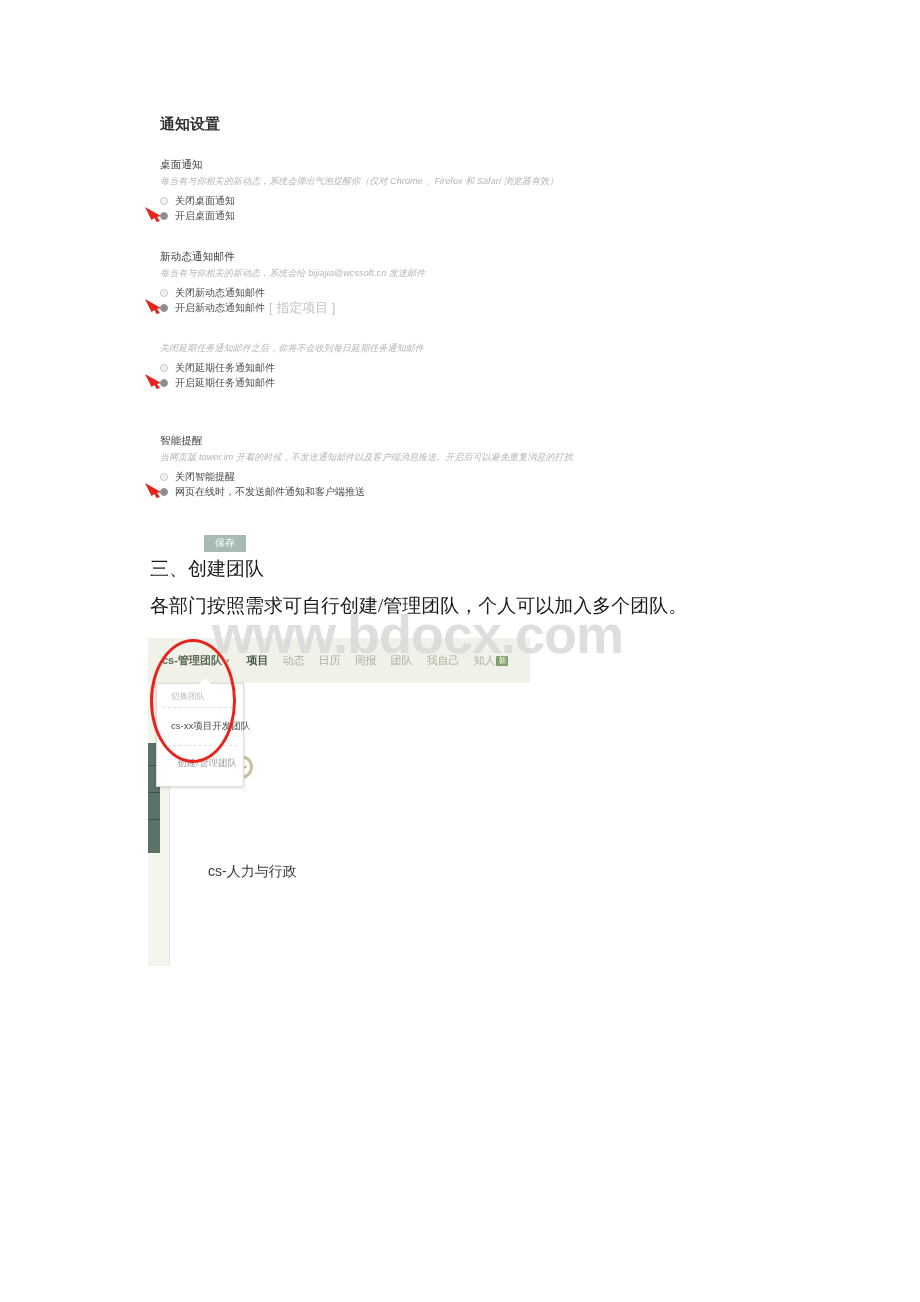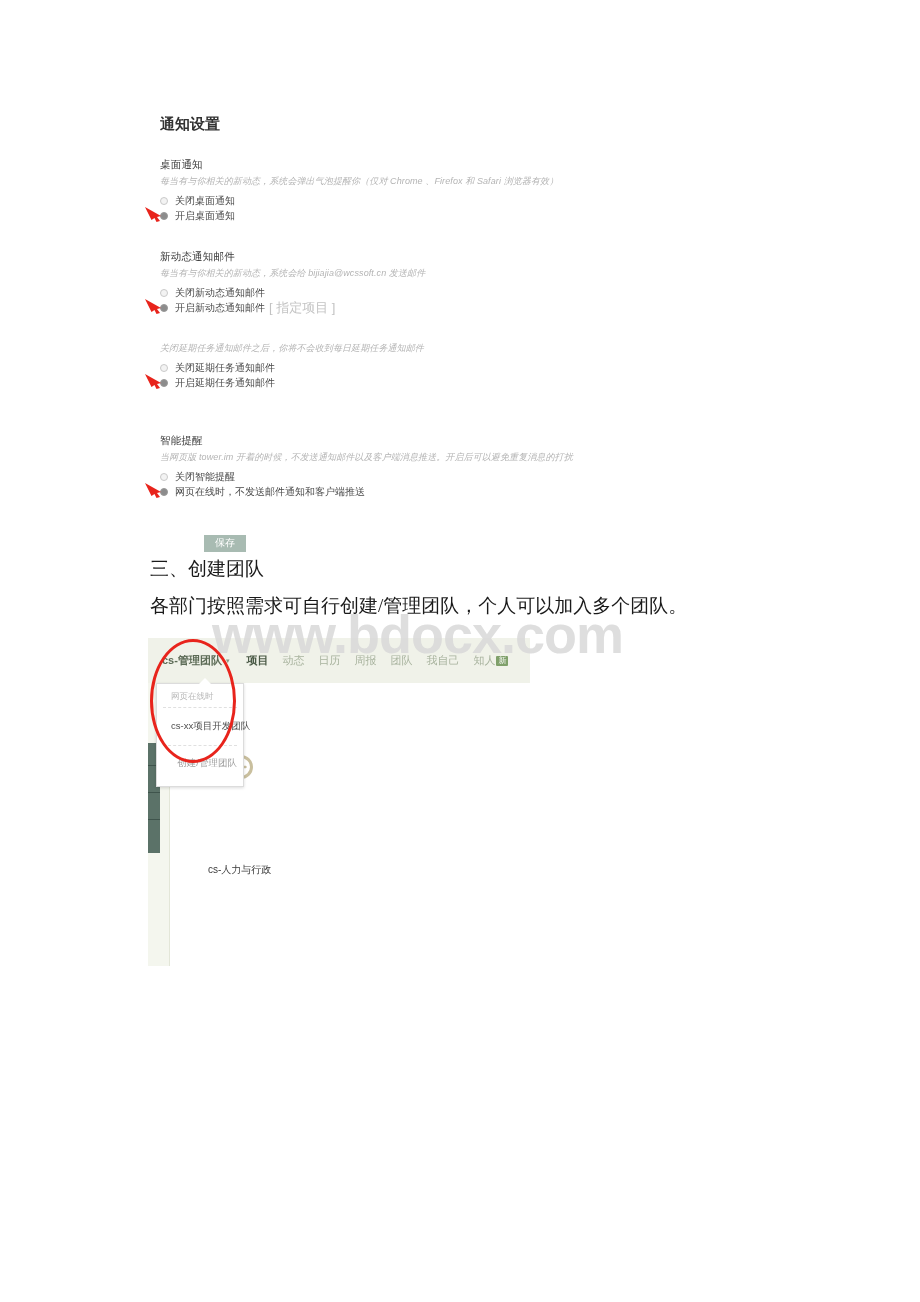--- a/index.html
+++ b/index.html
@@ -263,21 +263,21 @@
     left: 80px;
     top: 71px;
     width: 26px;
     height: 26px;
     z-index: 2;
   }
   #team-name {
     position: absolute;
     left: 60px;
     top: 180px;
-    font-size: 10px;
+    font-size: 14px;
     color: #3a3a3a;
     white-space: nowrap;
   }
   #red-circle {
     position: absolute;
     left: 2px;
     top: 1px;
     width: 80px;
     height: 118px;
     border: 3px solid #e8241c;
@@ -394,19 +394,19 @@
     <svg id="clock-icon" viewBox="0 0 26 26">
       <circle cx="13" cy="13" r="10.5" fill="none" stroke="#c9bf9e" stroke-width="3"></circle>
       <path d="M13 6.5 L13 13 L17.5 13" fill="none" stroke="#c9bf9e" stroke-width="2.4" stroke-linecap="round"></path>
     </svg>
 
     <div id="team-name">cs-人力与行政</div>
   </div>
 
   <div id="dropdown">
     <div id="dd-caret"></div>
-    <div class="dd-label">网页在线时</div>
+    <div class="dd-label">切换团队</div>
     <div class="dd-item">cs-xx项目开发团队</div>
     <div class="dd-item last">创建/管理团队</div>
   </div>
 
   <div id="red-circle"></div>
 </div>
 
 </body></html>

